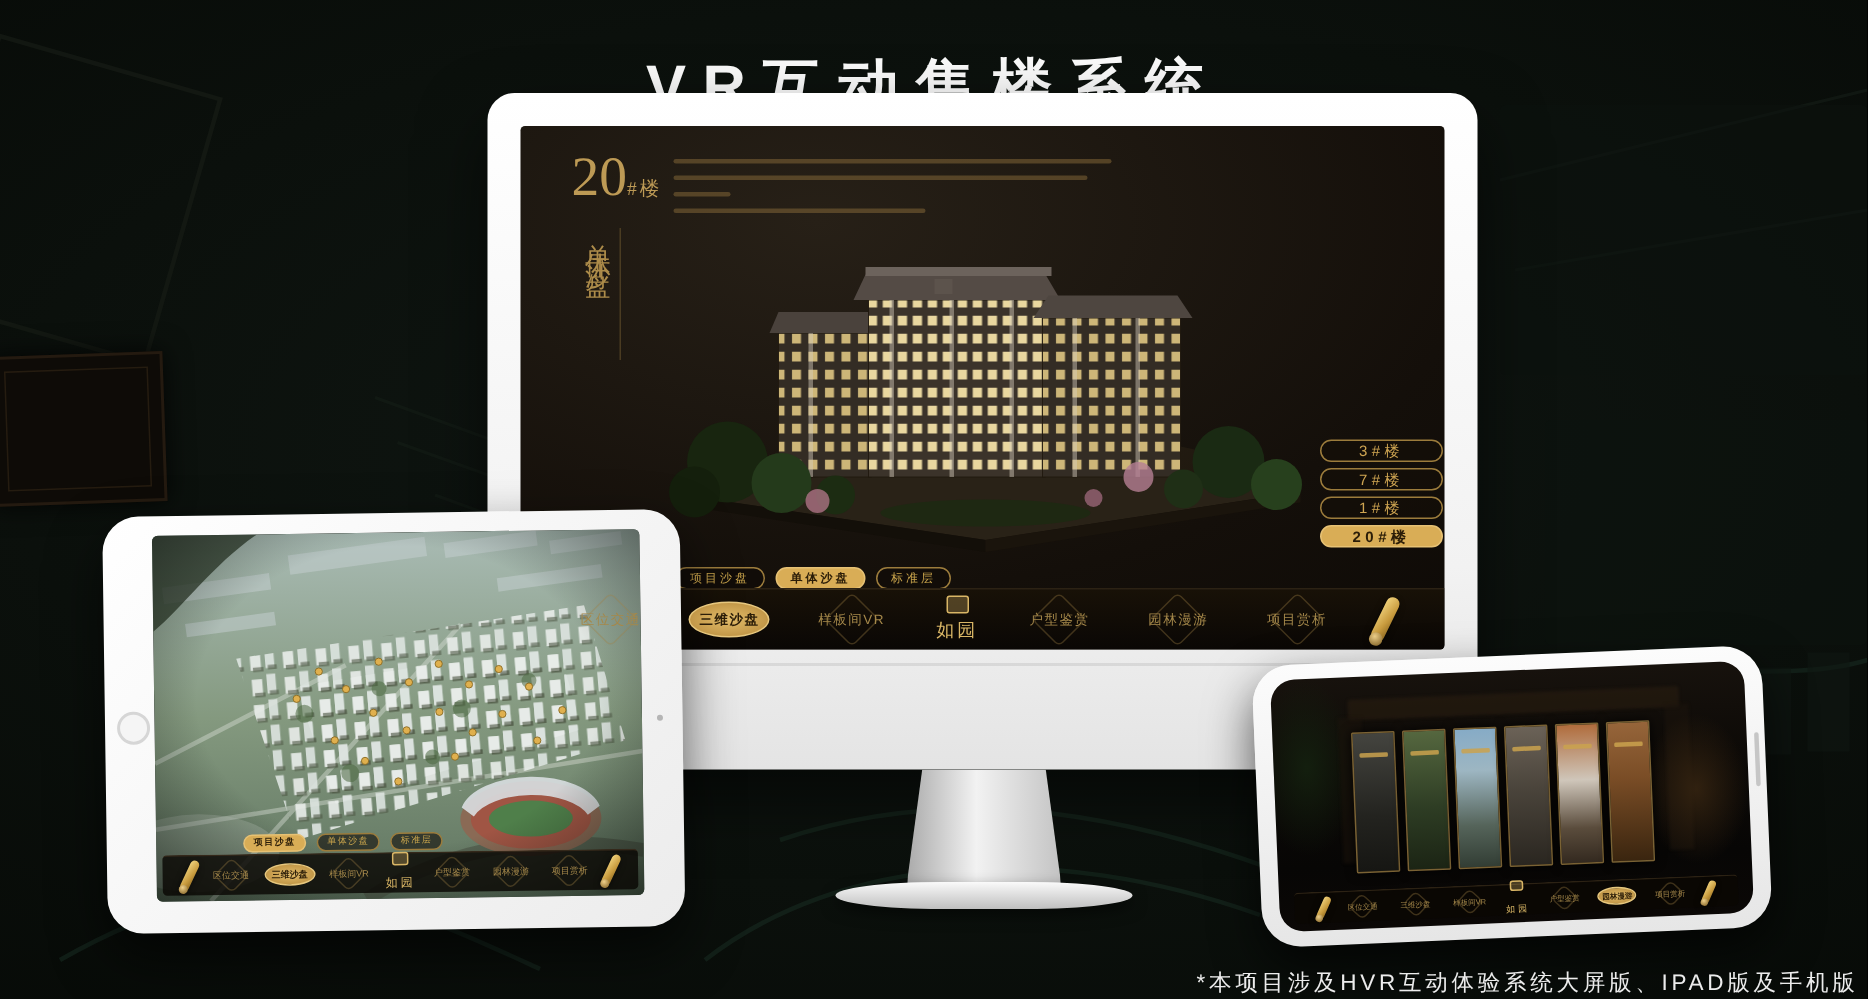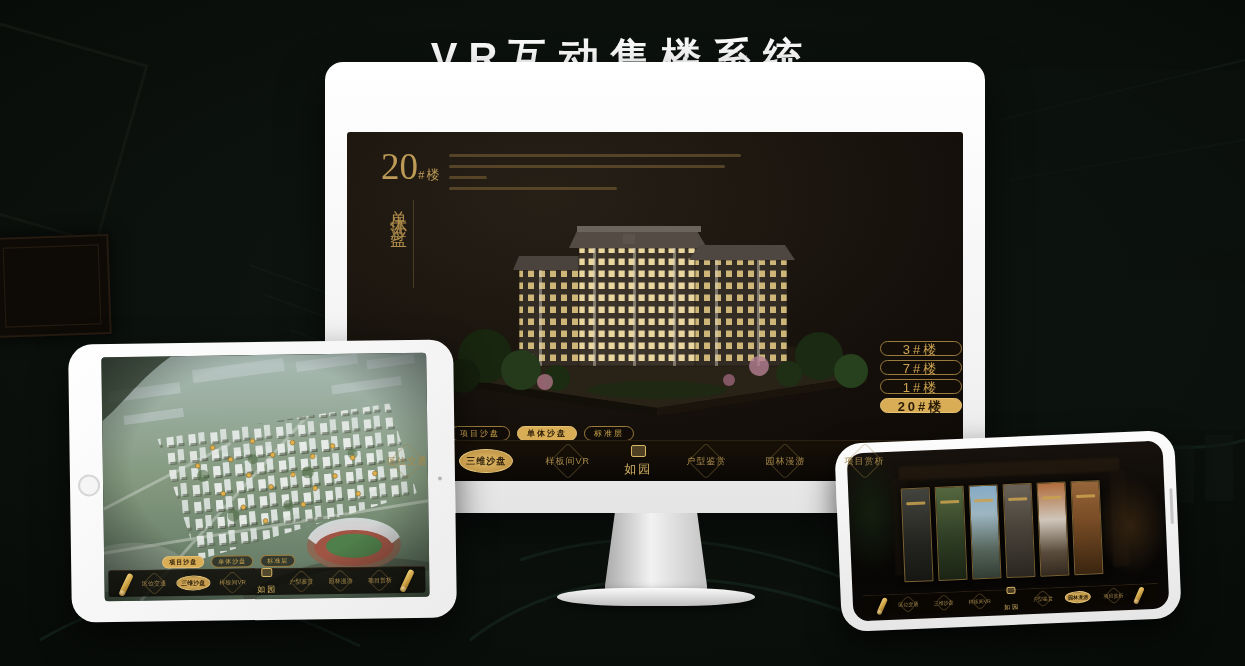--- a/index.html
+++ b/index.html
@@ -50,33 +50,33 @@
   .navbar.tiny .nav-item.active::before{width:24px;height:10px;}
   .navbar.tiny .nav-logo .seal{width:7px;height:5px;margin-bottom:1px;}
   .navbar.tiny .nav-logo .name{font-size:6px;}
   .navbar.tiny .scroll-icon{width:5px;height:16px;}
   .navbar.tiny .scroll-icon::after{width:5px;height:5px;bottom:-2px;}
   
   .monitor{position:absolute;left:325px;top:62px;width:660px;height:451px;
            background:linear-gradient(#ffffff,#f2f2f2 70%,#e4e4e4);
            border-radius:18px 18px 8px 8px;box-shadow:0 20px 44px rgba(0,0,0,.55);}
   .monitor-screen{position:absolute;left:22px;top:22px;width:616px;height:349px;border-radius:3px;overflow:hidden;
-           background:radial-gradient(130% 130% at 32% 18%, #272017 0%, #140f0a 55%, #0a0704 100%);margin-top:48px;}
+           background:radial-gradient(130% 130% at 32% 18%, #272017 0%, #140f0a 55%, #0a0704 100%);}
   .chin-sheen{position:absolute;left:22px;top:380px;width:616px;height:2px;background:rgba(0,0,0,.08);}
   .heading{position:absolute;left:34px;top:16px;color:#bd9a55;font-family:"Liberation Serif",serif;}
   .heading .num{font-size:37px;line-height:1;}
   .heading .suffix{font-size:13px;letter-spacing:2px;}
   .heading-vert{position:absolute;left:40px;top:64px;writing-mode:vertical-rl;color:#ad8c4a;
            font-size:17px;letter-spacing:7px;font-family:"Liberation Serif",serif;}
   .heading-rule{position:absolute;left:66px;top:68px;width:1px;height:88px;background:#5c4a28;opacity:.7;}
   .para{position:absolute;left:102px;top:22px;width:300px;}
   .para .ln{height:3px;background:#8a6c3a;opacity:.5;margin-bottom:8px;border-radius:2px;}
   .floor-btns{position:absolute;left:533px;top:209px;}
   .floor-btn{display:block;width:82px;height:15px;line-height:15px;margin-bottom:4px;text-align:center;
-           border:1px solid #9c7c3c;border-radius:8px;color:#cfa552;font-size:13px;letter-spacing:3px;
+           border:1px solid #9c7c3c;border-radius:8px;color:#cfa552;font-size:10px;letter-spacing:3px;
            background:rgba(20,14,8,.55);box-sizing:border-box;}
   .floor-btn.active{background:#d9ad56;color:#2b1d08;border-color:#e6c174;font-weight:bold;}
   .mon-tabs{left:103px;top:294px;}
   .building{position:absolute;left:80px;top:76px;}
   
   .stand{position:absolute;left:557px;top:513px;width:198px;height:93px;}
   .stand-neck{position:absolute;left:24%;top:0;width:52%;height:82%;
            background:linear-gradient(90deg,#ababab,#f2f2f2 45%,#c4c4c4);
            clip-path:polygon(10% 0,90% 0,100% 100%,0 100%);}
   .stand-base{position:absolute;bottom:0;left:0;width:100%;height:18px;border-radius:50%/70%;
@@ -400,13 +400,14 @@
           <span class="name">如园</span>
         </div>
         <div class="nav-item">户型鉴赏</div>
         <div class="nav-item active">园林漫游</div>
         <div class="nav-item">项目赏析</div>
         <div class="scroll-icon"></div>
       </div>
     </div>
   </div>
 
+  <div class="footnote">*本项目涉及HVR互动体验系统大屏版、IPAD版及手机版</div>
 </div>
 
 </body></html>

